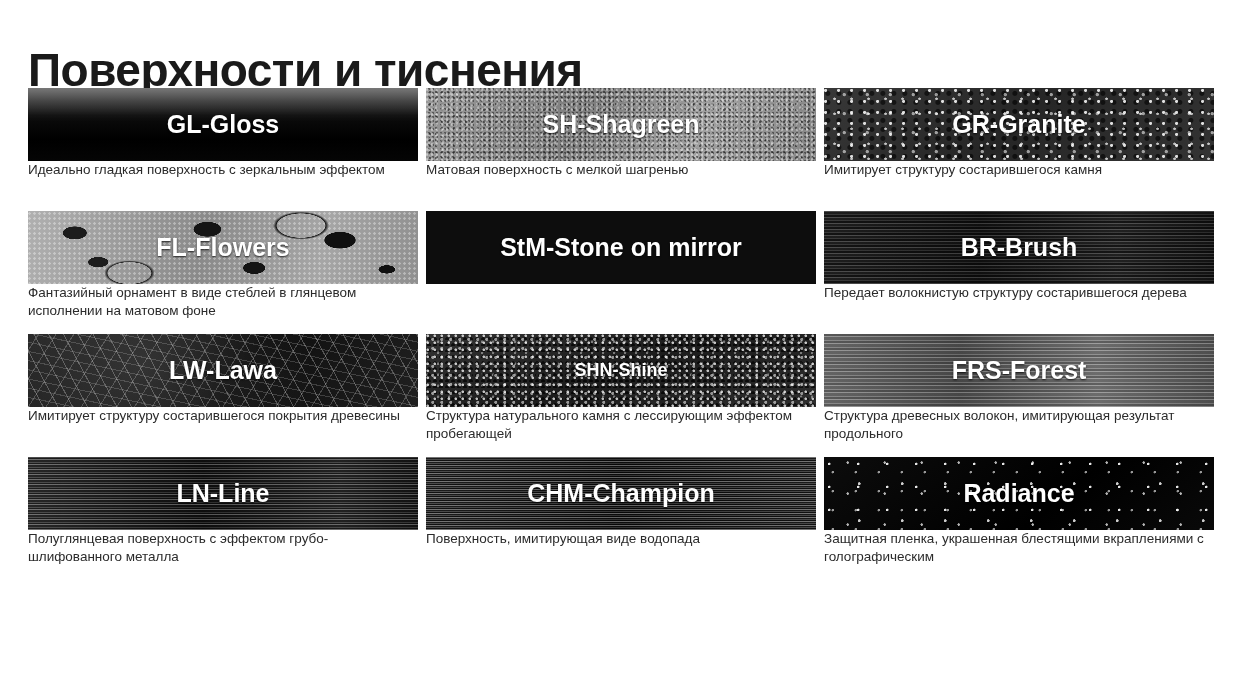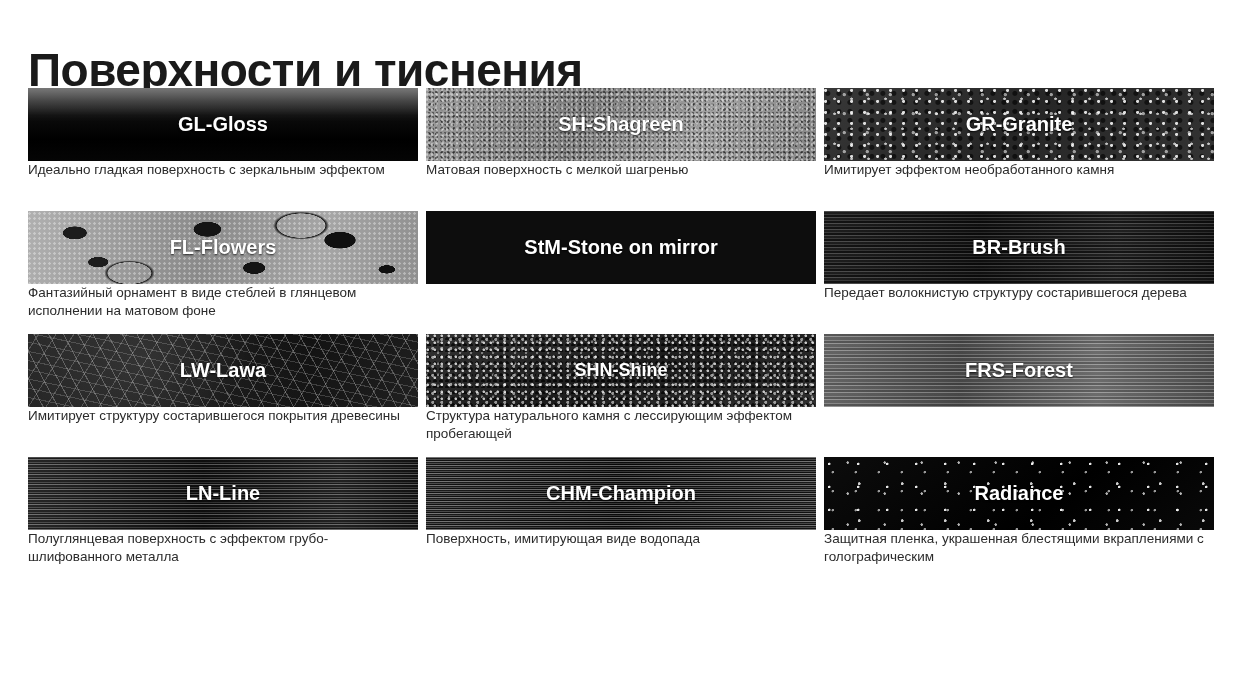--- a/index.html
+++ b/index.html
@@ -54,21 +54,21 @@
     inset: 0;
   }
   .swatch .label {
     position: absolute;
     inset: 0;
     display: flex;
     align-items: center;
     justify-content: center;
     color: #ffffff;
     font-weight: bold;
-    font-size: 20px;
+    font-size: 25px;
     text-shadow: 0 1px 2px rgba(0,0,0,0.75);
     z-index: 3;
   }
   .swatch .label.big {
     font-size: 18px;
   }
   .desc {
     font-size: 13.5px;
     line-height: 1.33;
     color: #2b2b2b;
@@ -255,21 +255,21 @@
           <div class="tex tex-shagreen"></div>
           <div class="label">SH-Shagreen</div>
         </div>
         <div class="desc">Матовая поверхность с мелкой шагренью</div>
       </div>
       <div class="cell">
         <div class="swatch">
           <div class="tex tex-granite"></div>
           <div class="label">GR-Granite</div>
         </div>
-        <div class="desc">Имитирует эффектом необработанного камня</div>
+        <div class="desc">Имитирует структуру состарившегося камня</div>
       </div>
       <div class="cell">
         <div class="swatch">
           <div class="tex tex-flowers"></div>
           <div class="label">FL-Flowers</div>
         </div>
         <div class="desc">Фантазийный орнамент в виде стеблей в глянцевом исполнении на матовом фоне</div>
       </div>
       <div class="cell">
         <div class="swatch">
@@ -296,20 +296,21 @@
           <div class="tex tex-shine"></div>
           <div class="label big">SHN-Shine</div>
         </div>
         <div class="desc">Структура натурального камня с лессирующим эффектом пробегающей</div>
       </div>
       <div class="cell">
         <div class="swatch">
           <div class="tex tex-forest"></div>
           <div class="label">FRS-Forest</div>
         </div>
+        <div class="desc">Структура древесных волокон, имитирующая результат продольного</div>
       </div>
       <div class="cell">
         <div class="swatch">
           <div class="tex tex-line"></div>
           <div class="label">LN-Line</div>
         </div>
         <div class="desc">Полуглянцевая поверхность с эффектом грубо-шлифованного металла</div>
       </div>
       <div class="cell">
         <div class="swatch">

